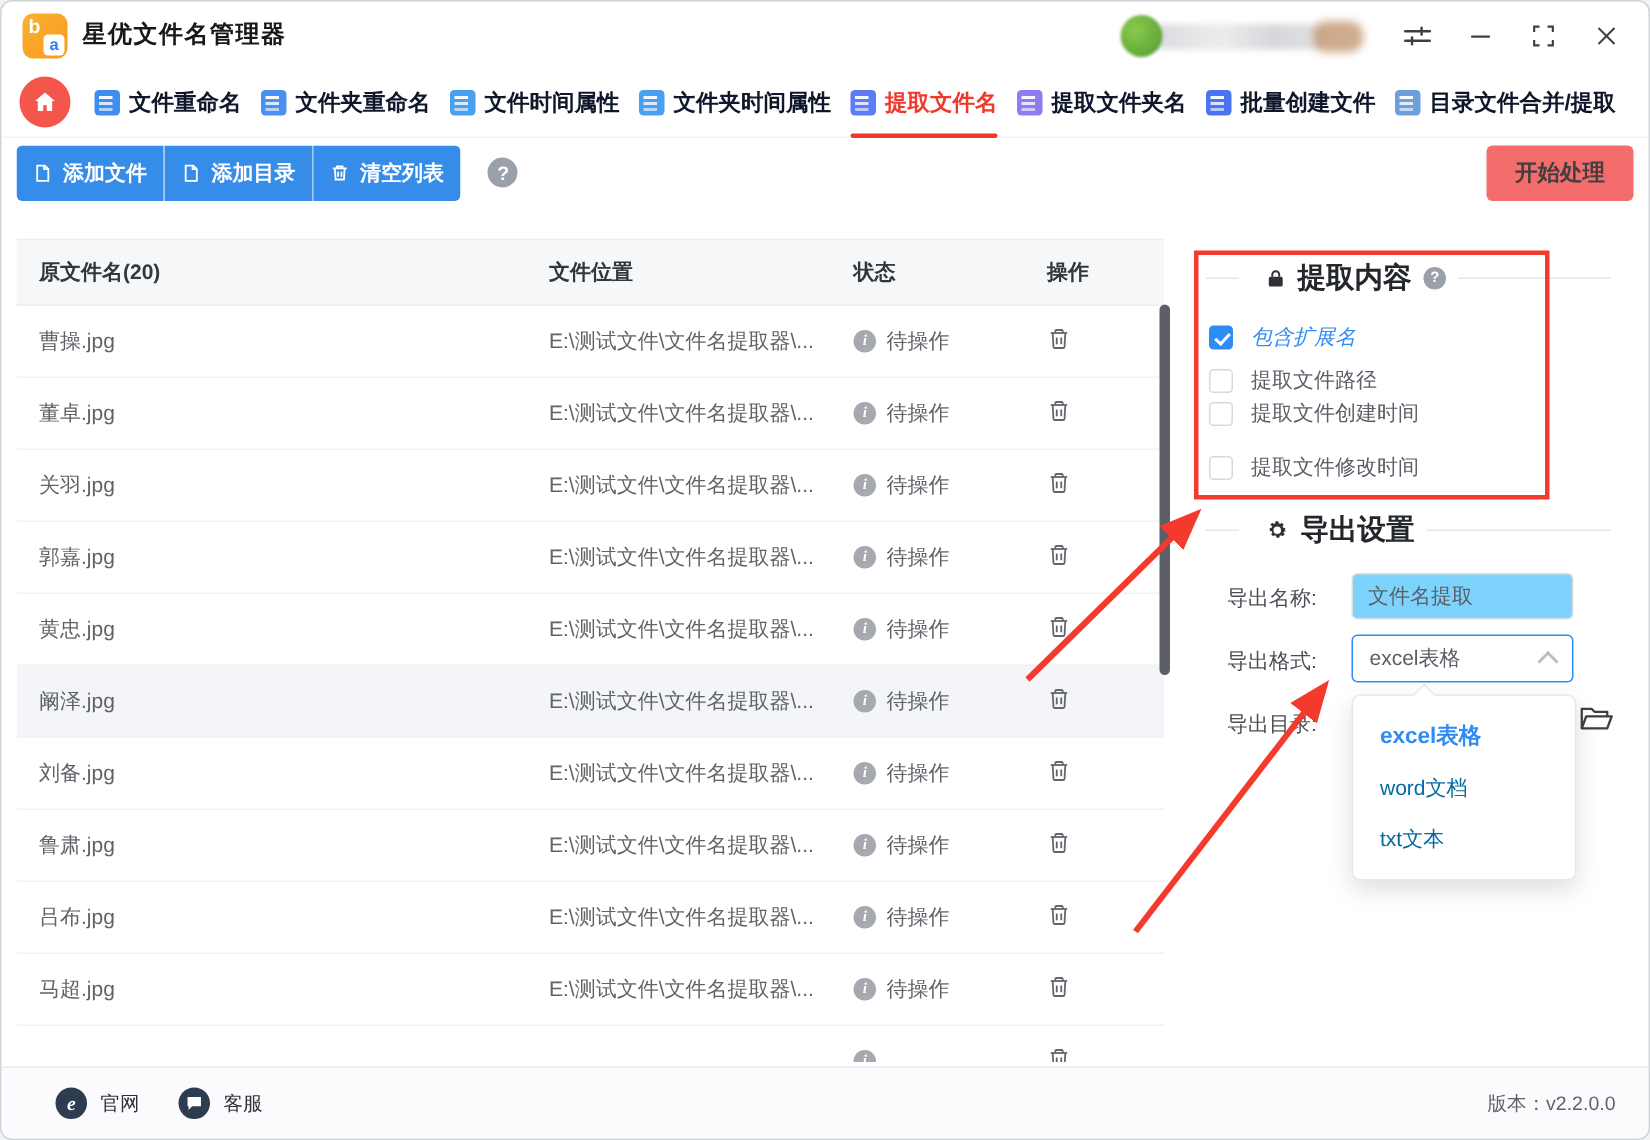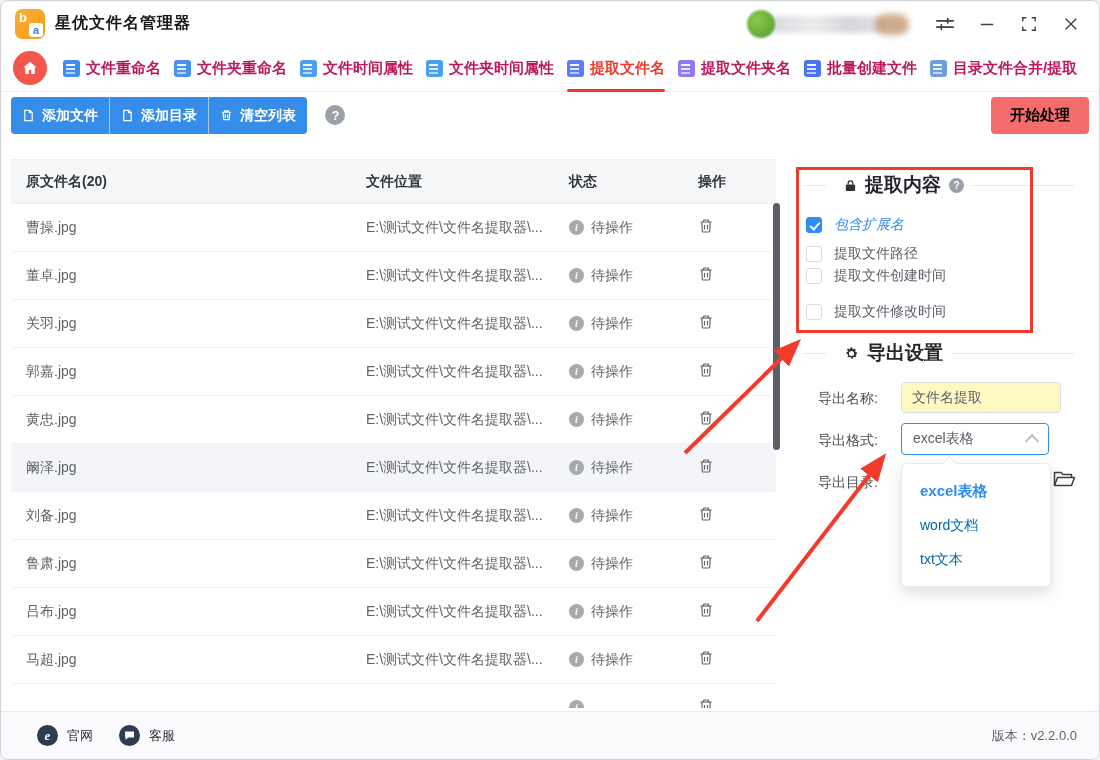--- a/index.html
+++ b/index.html
@@ -25,39 +25,39 @@
   .blur-blob{position:absolute;right:0;top:4px;width:34px;height:21px;border-radius:10px;
     background:#c09067;opacity:.75;filter:blur(3px);}
   .winctl{width:20px;height:20px;display:flex;align-items:center;justify-content:center;cursor:pointer;}
 
   
   .tabbar{position:absolute;top:45px;left:0;right:0;height:45px;border-bottom:1px solid #f0f1f4;}
   .home-btn{position:absolute;left:12px;top:5px;width:34px;height:34px;border-radius:50%;
     background:var(--home-red,#f5564c);display:flex;align-items:center;justify-content:center;cursor:pointer;}
   .tab-list{position:absolute;left:62px;right:6px;top:0;height:100%;display:flex;align-items:center;gap:13px;}
   .tab{display:flex;align-items:center;gap:6px;height:100%;position:relative;cursor:pointer;white-space:nowrap;}
-  .tlabel{font-size:15px;font-weight:bold;color:#be185d;}
+  .tlabel{font-size:15px;font-weight:bold;color:#0f172a;}
   .tab.active .tlabel{color:var(--tab-red,#f0392b);}
   .tab.active::after{content:"";position:absolute;left:0;right:0;bottom:-1px;height:3px;
     background:var(--tab-red,#f0392b);border-radius:2px;}
   .ticon{width:17px;height:17px;border-radius:3px;position:relative;flex:none;}
   .ticon::after{content:"";position:absolute;left:3px;top:4px;right:5px;height:2px;
     background:rgba(255,255,255,.95);box-shadow:0 4px 0 rgba(255,255,255,.8),0 8px 0 rgba(255,255,255,.6);}
 
   
   .toolbar{position:absolute;top:96px;left:10px;right:10px;height:37px;}
   .btn-group{display:inline-flex;height:37px;border-radius:4px;overflow:hidden;vertical-align:top;}
   .tb-btn{display:flex;align-items:center;gap:7px;padding:0 11px;background:var(--primary-blue,#358de9);
     color:#fff;font-size:14px;font-weight:bold;border:none;cursor:pointer;
     font-family:"Liberation Sans","DejaVu Sans",sans-serif;}
   .tb-btn + .tb-btn{border-left:1px solid rgba(255,255,255,.55);}
   .help-circle{display:inline-flex;width:20px;height:20px;border-radius:50%;background:#9ba1aa;color:#fff;
     font-size:13px;font-weight:bold;align-items:center;justify-content:center;margin:8px 0 0 14px;cursor:pointer;}
   .start-btn{position:absolute;right:0;top:0;width:98px;height:37px;background:var(--danger-red,#f56c6c);
-    color:#000000;border:none;border-radius:4px;font-size:15px;font-weight:bold;cursor:pointer;
+    color:#404040;border:none;border-radius:4px;font-size:15px;font-weight:bold;cursor:pointer;
     font-family:"Liberation Sans","DejaVu Sans",sans-serif;}
 
   
   .table{position:absolute;left:10px;top:158px;width:765px;height:549px;overflow:hidden;}
   .t-head,.t-row{display:grid;grid-template-columns:355px 203px 117px 90px;align-items:center;}
   .t-head{height:45px;background:#f6f7f9;border-top:1px solid #eceef2;border-bottom:1px solid #eceef2;
     font-weight:bold;font-size:14px;color:#33373d;box-sizing:border-box;}
   .t-row{height:48px;border-bottom:1px solid #f1f2f5;font-size:14px;color:#5f6368;box-sizing:border-box;}
   .t-row.hl{background:#f4f5f8;}
   .cell-name,.h-name{padding-left:15px;}
@@ -82,22 +82,22 @@
     box-sizing:border-box;z-index:6;pointer-events:none;}
   .opt{position:absolute;left:10px;display:flex;align-items:center;gap:12px;height:22px;cursor:pointer;}
   .cbx{width:16px;height:16px;border:1px solid #d6dae0;border-radius:3px;background:#fff;
     box-sizing:border-box;position:relative;flex:none;}
   .cbx.checked{background:var(--link-blue,#2f8cf5);border-color:var(--link-blue,#2f8cf5);}
   .cbx.checked::after{content:"";position:absolute;left:4.5px;top:1.5px;width:4px;height:8px;
     border:solid #fff;border-width:0 2px 2px 0;transform:rotate(42deg);}
   .opt-label{font-size:14px;color:#5a5e66;}
   .opt.checked .opt-label{color:var(--link-blue,#2f8cf5);}
   .fld-label{position:absolute;left:22px;font-size:14px;color:#4a4e54;}
-  .inp{position:absolute;left:105px;width:160px;height:31px;border:1px solid #dcdfe6;border-radius:4px;
-    background:#fef9c3;font-size:14px;color:#5a5e66;padding:0 10px;box-sizing:border-box;
+  .inp{position:absolute;left:105px;width:148px;height:31px;border:1px solid #dcdfe6;border-radius:4px;
+    background:#7dd3fc;font-size:14px;color:#5a5e66;padding:0 10px;box-sizing:border-box;
     font-family:"Liberation Sans","DejaVu Sans",sans-serif;}
   .sel{position:absolute;left:105px;width:148px;height:32px;border:1px solid var(--link-blue,#2f8cf5);
     border-radius:4px;background:#fff;display:flex;align-items:center;justify-content:space-between;
     padding:0 11px;box-sizing:border-box;font-size:14px;color:#5a5e66;cursor:pointer;}
   .chev-up{width:8px;height:8px;border-left:2px solid #b9bfc9;border-top:2px solid #b9bfc9;
     transform:rotate(45deg);margin-top:4px;}
   .folder-btn{position:absolute;left:256px;top:308px;cursor:pointer;display:inline-flex;}
   .dd{position:absolute;left:105px;top:304px;width:150px;background:#fff;border:1px solid #e6e8ee;
     border-radius:6px;box-shadow:0 6px 16px rgba(0,0,0,.13);padding:10px 0;z-index:12;box-sizing:border-box;}
   .dd::before{content:"";position:absolute;top:-6px;left:42px;width:10px;height:10px;background:#fff;

